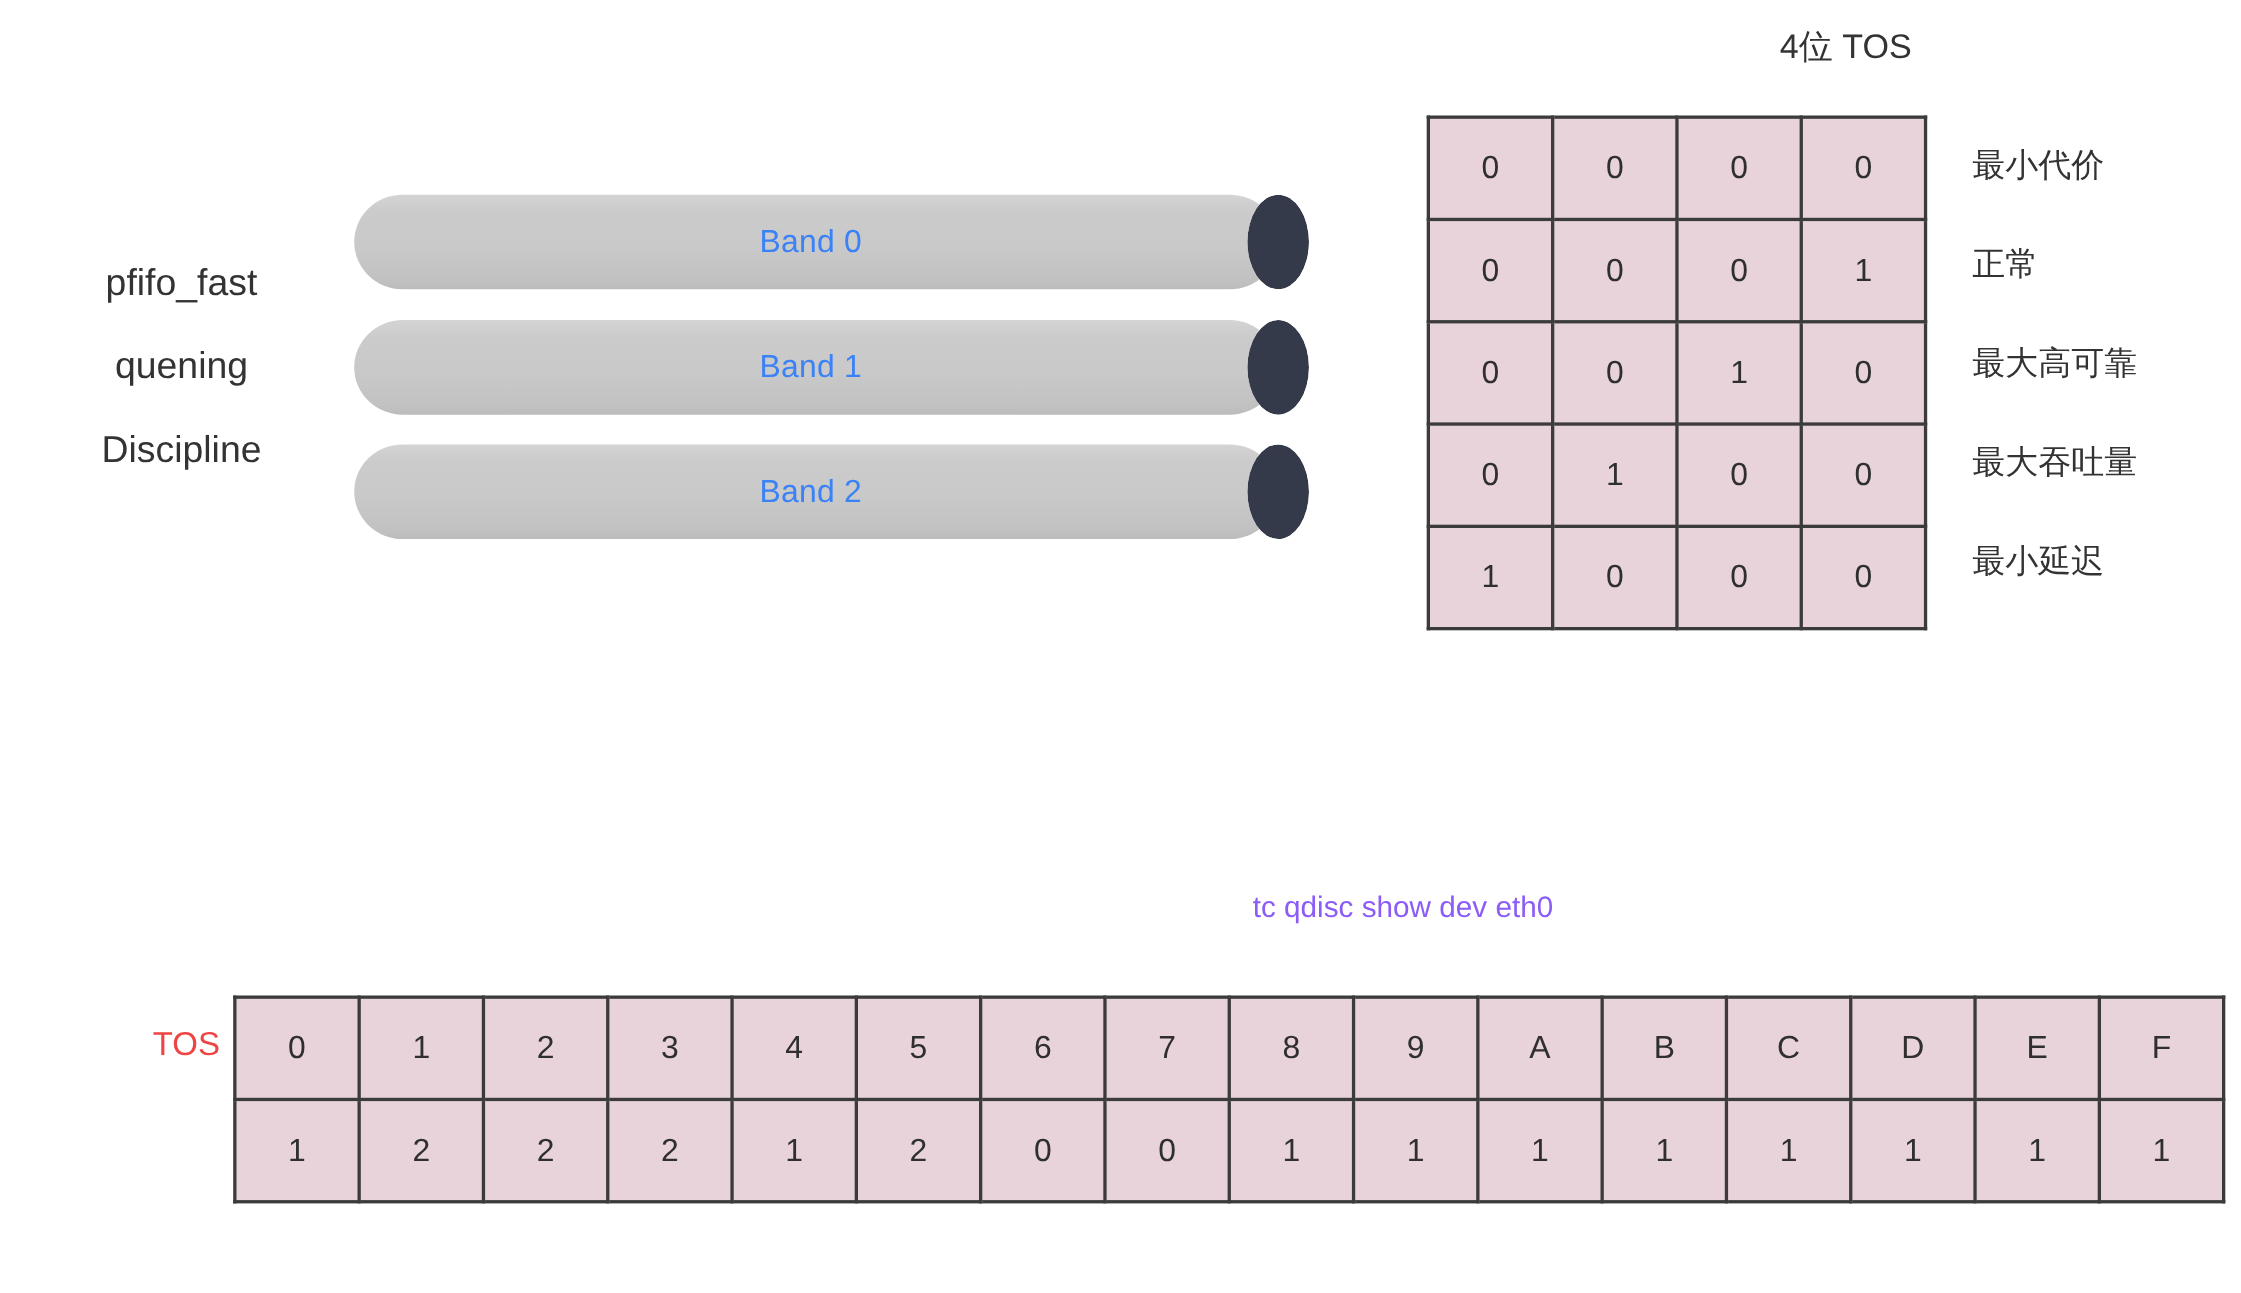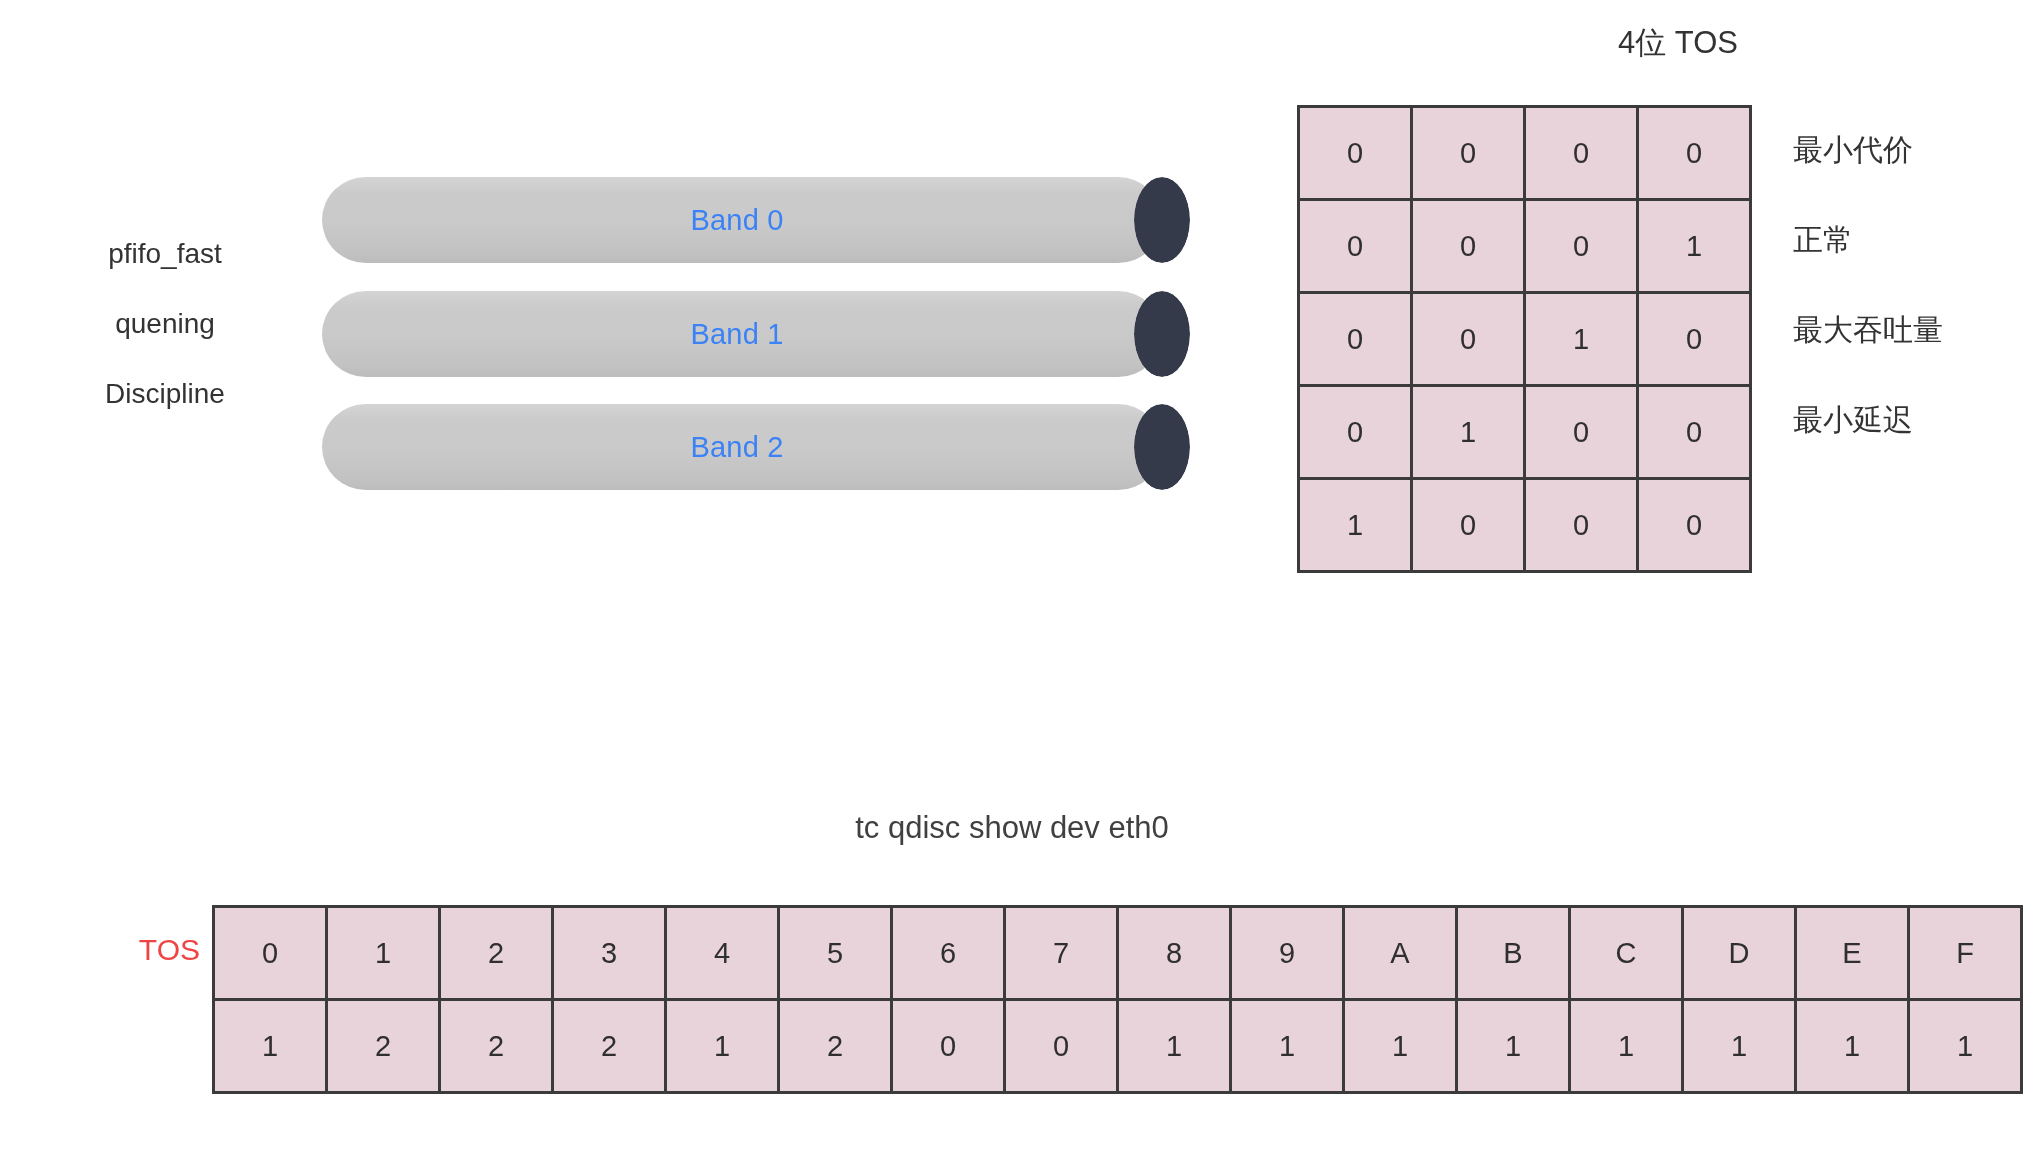--- a/index.html
+++ b/index.html
@@ -19,21 +19,21 @@
 
   
   #qdisc-label {
     position: absolute;
     left: 40px;
     top: 240px;
     width: 250px;
     text-align: center;
   }
   #qdisc-label .lbl {
-    font-size: 28px;
+    font-size: 34px;
     line-height: 1;
     color: #333333;
     margin-bottom: 42px;
     white-space: nowrap;
   }
   #qdisc-label .lbl:last-child { margin-bottom: 0; }
 
   
   .band {
     position: absolute;
@@ -118,23 +118,23 @@
     color: #333333;
     white-space: nowrap;
   }
 
   
   #priomap-title {
     position: absolute;
     left: 612px;
     top: 810px;
     width: 800px;
-    text-align: center;
-    font-size: 31px;
-    color: #404040;
+    text-align: right;
+    font-size: 27px;
+    color: #8b5cf6;
   }
   #priomap-rowlabels {
     position: absolute;
     left: 10px;
     top: 905px;
     width: 190px;
   }
   #priomap-rowlabels .rl {
     height: 90px;
     display: flex;
@@ -221,20 +221,21 @@
       <td>0</td>
       <td>0</td>
       <td>0</td>
     </tr>
   </tbody>
 </table>
 
 <div id="tos-desc">
   <div class="dsc">最小代价</div>
   <div class="dsc">正常</div>
+  <div class="dsc">最大高可靠</div>
   <div class="dsc">最大吞吐量</div>
   <div class="dsc">最小延迟</div>
 </div>
 
 <div id="priomap-title">tc qdisc show dev eth0</div>
 
 <div id="priomap-rowlabels">
   <div class="rl">TOS</div>
 </div>
 

